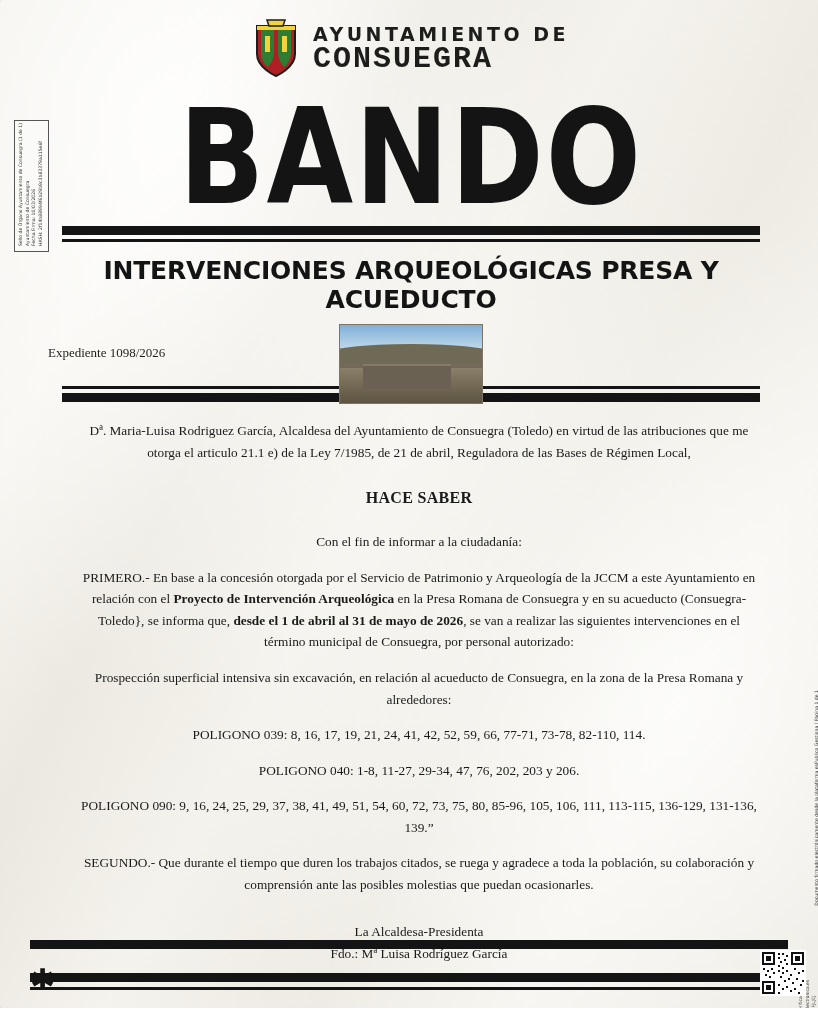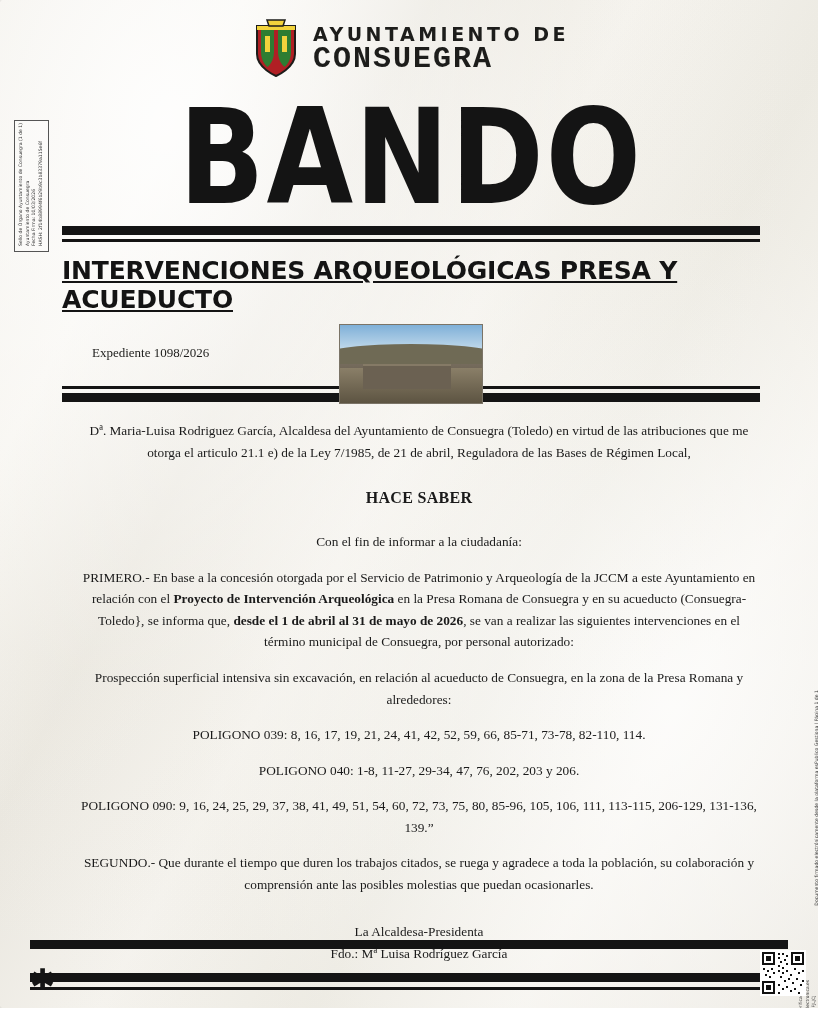--- a/index.html
+++ b/index.html
@@ -92,28 +92,27 @@
     background: #141414;
     margin: 0;
   }
   .rule-thin {
     height: 3px;
     background: #141414;
     margin-top: 4px;
   }
   .rule-block-top { margin-top: 26px; }
   .subtitle {
-    text-align: left;
+    text-align: center;
     font-family: "DejaVu Sans", sans-serif;
     font-weight: bold;
     font-size: 25px;
     letter-spacing: -0.2px;
     color: #141414;
     margin: 14px 0 10px;
-    text-decoration: underline;
   }
   .photo-row {
     position: relative;
     height: 58px;
   }
   .photo {
     position: absolute;
     left: 50%;
     top: 0;
     transform: translateX(-50%);
@@ -127,21 +126,20 @@
   .photo .hill { position:absolute; left:-10%; right:-10%; top:24%; height:26%; background:#6f6a55; border-radius:50% 50% 0 0; }
   .photo .ground { position:absolute; left:0; right:0; bottom:0; height:46%; background: linear-gradient(#8a7f68, #5d5442); }
   .photo .ruin { position:absolute; left:16%; bottom:18%; width:62%; height:30%; background:#6b6152; border-top:2px solid #857a66; }
   .expediente {
     position: absolute;
     left: 48px;
     top: 345px;
     font-size: 13px;
     color: #1d1d1b;
     z-index: 5;
-    margin-left: 44px;
   }
 
   
   .body-text {
     font-size: 13.3px;
     line-height: 1.62;
     color: #1a1a1a;
     text-align: justify;
     margin-left: 16px;
   }
@@ -363,23 +361,23 @@
       <p>Dª. Maria-Luisa Rodriguez García, Alcaldesa del Ayuntamiento de Consuegra (Toledo) en virtud de las atribuciones que me otorga el articulo 21.1 e) de la Ley 7/1985, de 21 de abril, Reguladora de las Bases de Régimen Local,</p>
 
       <div class="hace-saber">HACE SABER</div>
 
       <p class="centered">Con el fin de informar a la ciudadanía:</p>
 
       <p><span>PRIMERO.- En base a la concesión otorgada por el Servicio de Patrimonio y Arqueología de la JCCM a este Ayuntamiento en relación con el </span><b>Proyecto de Intervención Arqueológica</b><span> en la Presa Romana de Consuegra y en su acueducto (Consuegra-Toledo}, se informa que, </span><b>desde el 1 de abril al 31 de mayo de 2026</b><span>, se van a realizar las siguientes intervenciones en el término municipal de Consuegra, por personal autorizado:</span></p>
 
       <p>Prospección superficial intensiva sin excavación, en relación al acueducto de Consuegra, en la zona de la Presa Romana y alrededores:</p>
 
-      <p class="poly">POLIGONO 039: 8, 16, 17, 19, 21, 24, 41, 42, 52, 59, 66, 85-71, 73-78, 82-110, 114.</p>
+      <p class="poly">POLIGONO 039: 8, 16, 17, 19, 21, 24, 41, 42, 52, 59, 66, 77-71, 73-78, 82-110, 114.</p>
       <p class="poly">POLIGONO 040: 1-8, 11-27, 29-34, 47, 76, 202, 203 y 206.</p>
-      <p class="poly" style="margin-bottom:14px">POLIGONO 090: 9, 16, 24, 25, 29, 37, 38, 41, 49, 51, 54, 60, 72, 73, 75, 80, 85-96, 105, 106, 111, 113-115, 206-129, 131-136, 139.”</p>
+      <p class="poly" style="margin-bottom:14px">POLIGONO 090: 9, 16, 24, 25, 29, 37, 38, 41, 49, 51, 54, 60, 72, 73, 75, 80, 85-96, 105, 106, 111, 113-115, 136-129, 131-136, 139.”</p>
 
       <p>SEGUNDO.- Que durante el tiempo que duren los trabajos citados, se ruega y agradece a toda la población,  su colaboración y comprensión ante las posibles molestias que puedan ocasionarles.</p>
 
       <div class="sign">
         <div>La Alcaldesa-Presidenta</div>
         <div>Fdo.: Mª Luisa Rodríguez García</div>
       </div>
     </div>
 
   </div>

